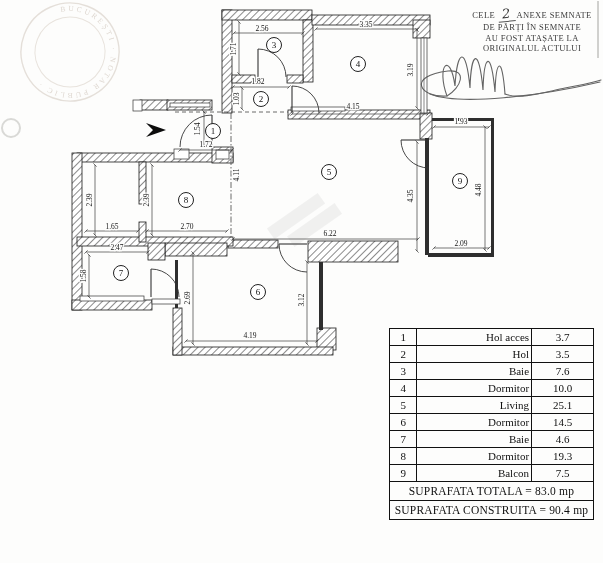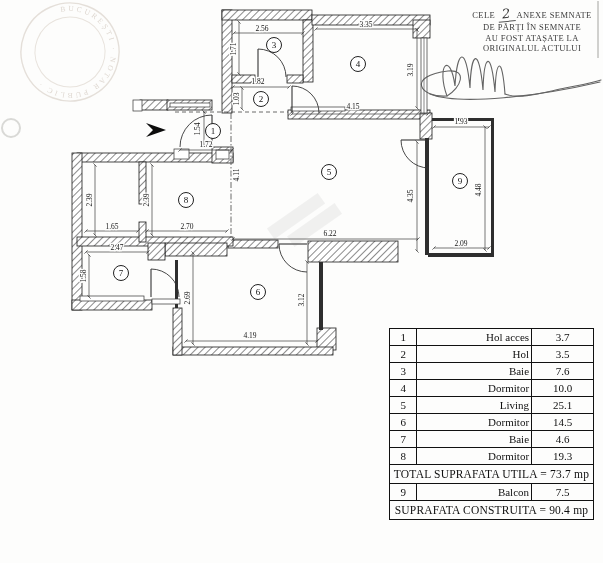--- a/index.html
+++ b/index.html
@@ -271,27 +271,27 @@
         <td class="c">7</td>
         <td class="nm">Baie</td>
         <td class="c">4.6</td>
       </tr>
       <tr>
         <td class="c">8</td>
         <td class="nm">Dormitor</td>
         <td class="c">19.3</td>
       </tr>
       <tr>
-        <td class="tot" colspan="3">TOTAL SUPRAFATA UTILA = 73.7 mp</td>
-      </tr>
-      <tr>
         <td class="c">9</td>
         <td class="nm">Balcon</td>
         <td class="c">7.5</td>
       </tr>
       <tr>
+        <td class="tot" colspan="3">SUPRAFATA TOTALA = 83.0 mp</td>
+      </tr>
+      <tr>
         <td class="tot" colspan="3">SUPRAFATA CONSTRUITA = 90.4 mp</td>
       </tr>
     </tbody>
   </table>
 </div>
 
 </div>
 
 </body></html>

